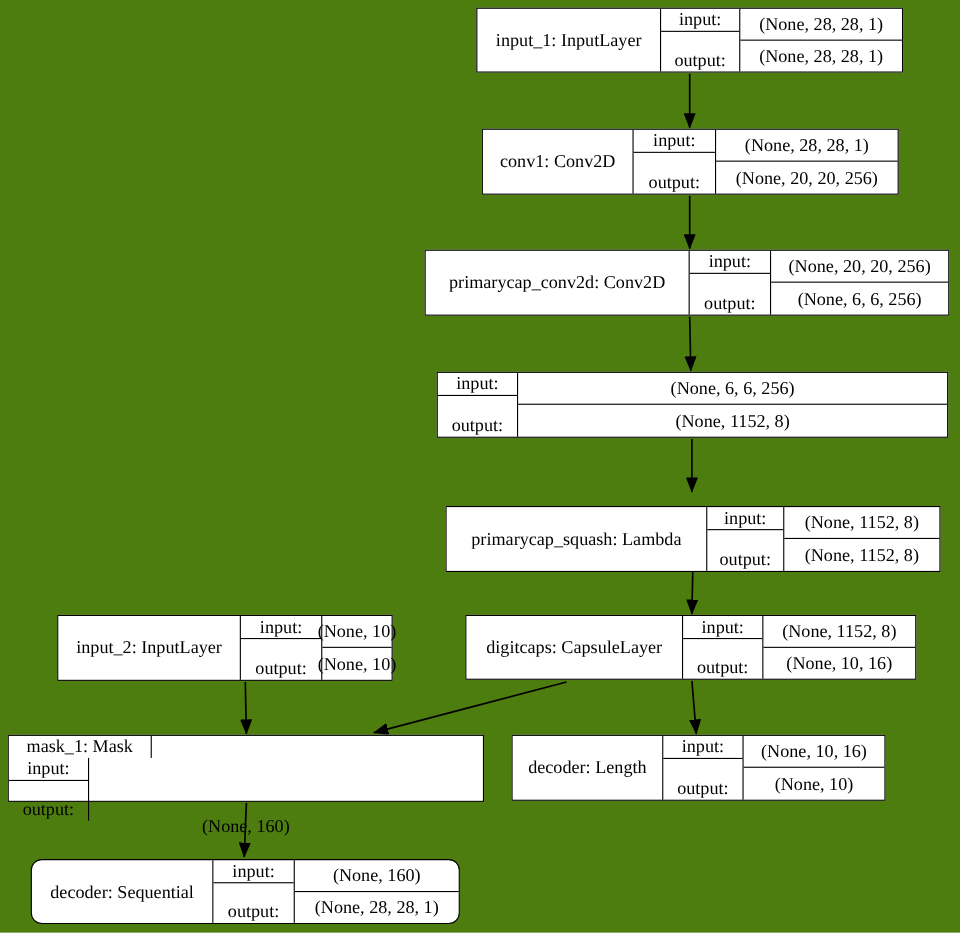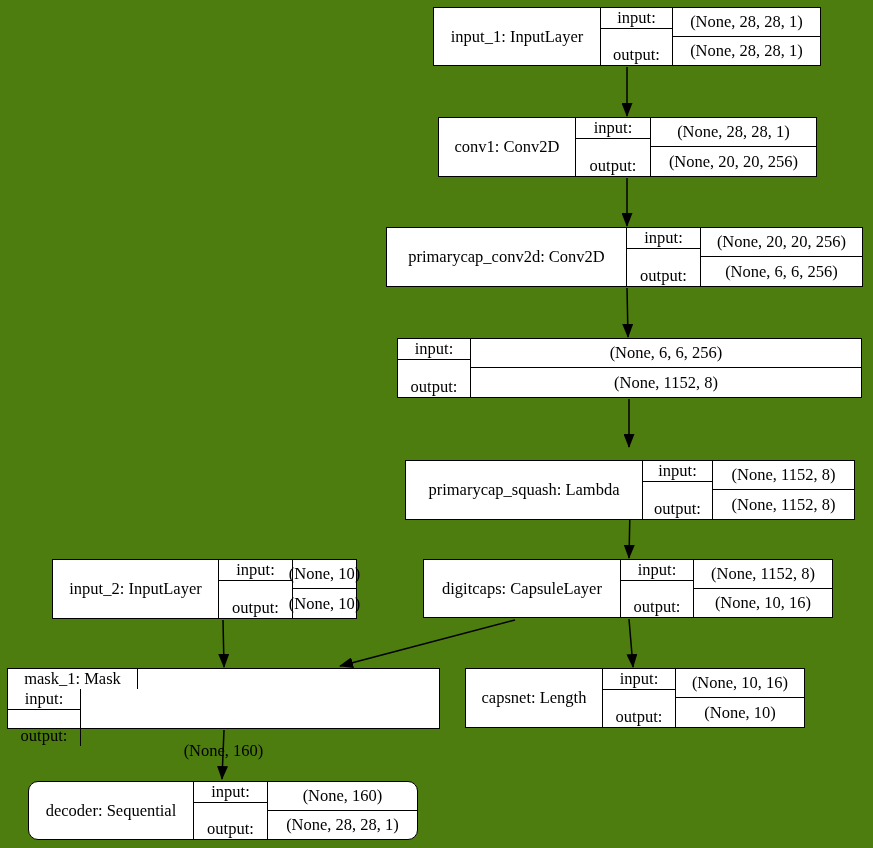--- a/index.html
+++ b/index.html
@@ -170,21 +170,21 @@
         <div class="cell-label" style="width: 130px;">mask_1: Mask</div>
         <div class="io-col" style="width: 73px;">
           <div class="row top">input:</div>
           <div class="row">output:</div>
         </div>
         <div class="val-col">
           <div class="row">(None, 160)</div>
         </div>
       </div>
       <div class="node" style="left: 465px; top: 668px; width: 340px; height: 60px;">
-        <div class="cell-label" style="width: 137px;">capsnet: Length</div>
+        <div class="cell-label" style="width: 137px;">decoder: Length</div>
         <div class="io-col" style="width: 73px;">
           <div class="row top">input:</div>
           <div class="row">output:</div>
         </div>
         <div class="val-col">
           <div class="row top">(None, 10, 16)</div>
           <div class="row">(None, 10)</div>
         </div>
       </div>
       <div class="node" style="left: 28px; top: 781px; width: 390px; height: 59px; border-radius: 10px;">

